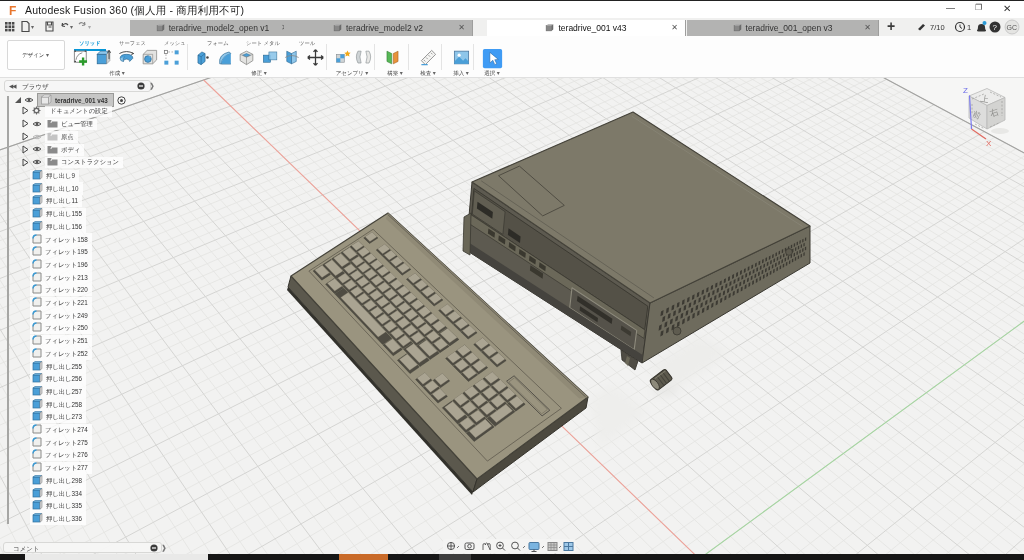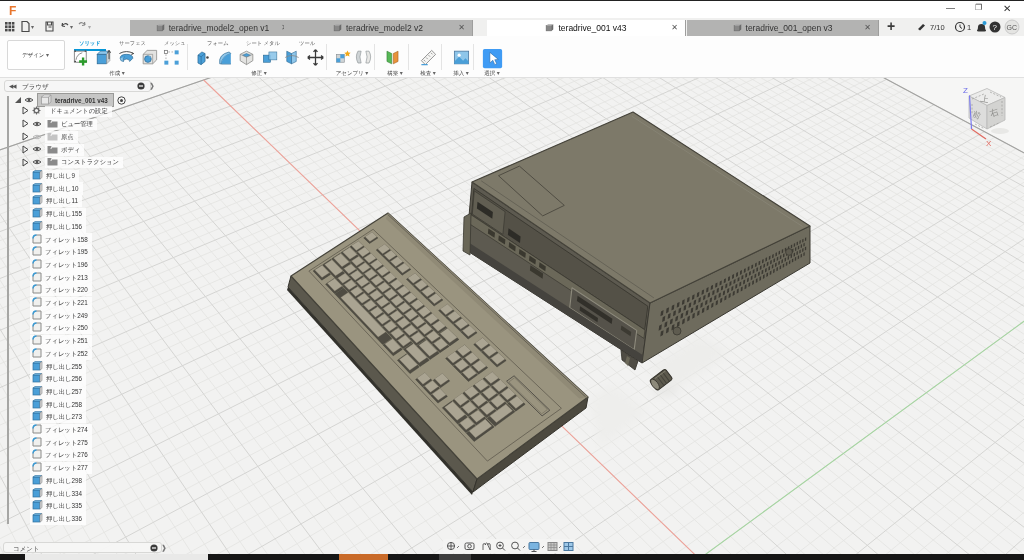--- a/index.html
+++ b/index.html
@@ -357,20 +357,21 @@
 <rect x="105" y="3.5" width="9" height="8" fill="#c8c8c6" stroke="#888"></rect>
           <path d="M105 6 h9 M105 8.5 h9 M108 3.5 v8 M111 3.5 v8" stroke="#888" stroke-width="0.7"></path>
 <path d="M116 9 l2 -2" stroke-width="0.8"></path>
 <rect x="121" y="3.5" width="9" height="8" fill="#9ec8e8" stroke="#4a78a0"></rect>
           <path d="M125.5 3.5 v8 M121 7.5 h9" stroke="#4a78a0"></path>
 </g>
       </svg>
 </div>
 <div class="titlebar">
  <span class="tlogo">F</span>
+ <span class="ttext">Autodesk Fusion 360 (個人用 - 商用利用不可)</span>
  <span class="wbtn" style="left:946px">—</span>
  <span class="wbtn" style="left:975px;font-size:8px">❐</span>
  <span class="wbtn" style="left:1003px;font-size:10px">✕</span>
 </div>
 <div class="tabbar">
  <svg class="tbicons" width="130" height="17">
         <g fill="#4a4a4a">
   <rect x="5" y="4" width="2.6" height="2.6"></rect>
           <rect x="8.4" y="4" width="2.6" height="2.6"></rect>
           <rect x="11.8" y="4" width="2.6" height="2.6"></rect>

